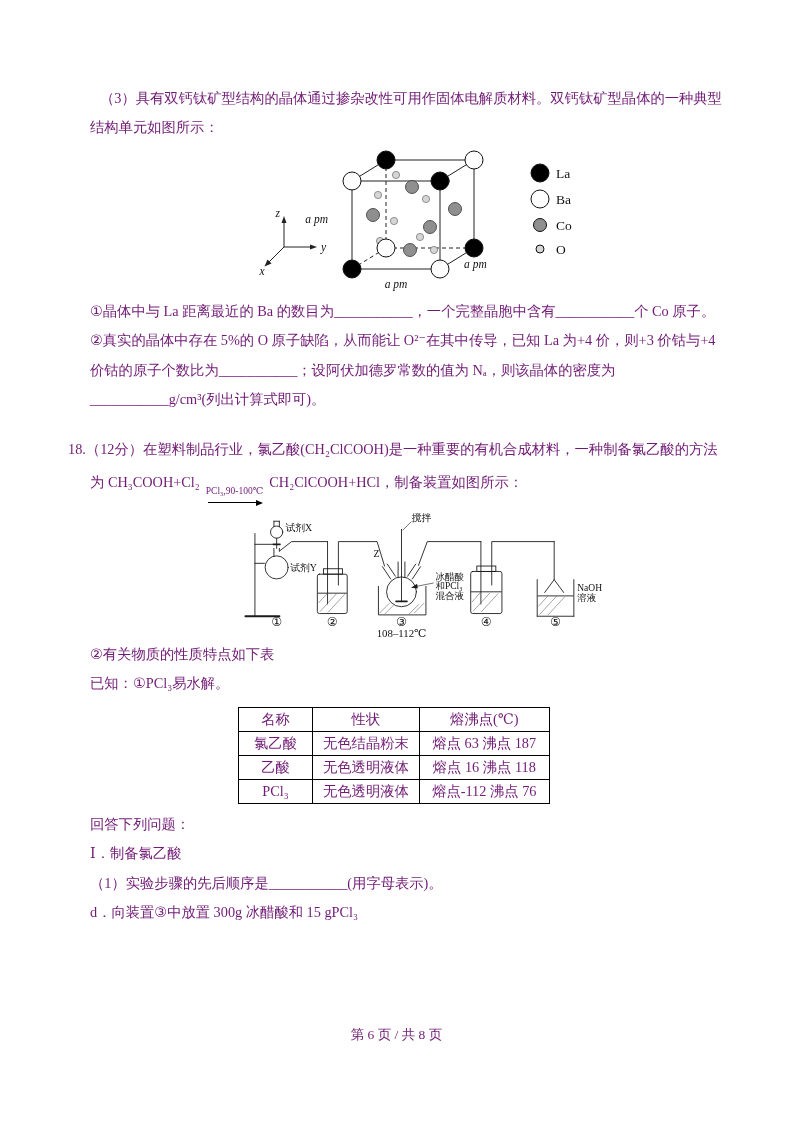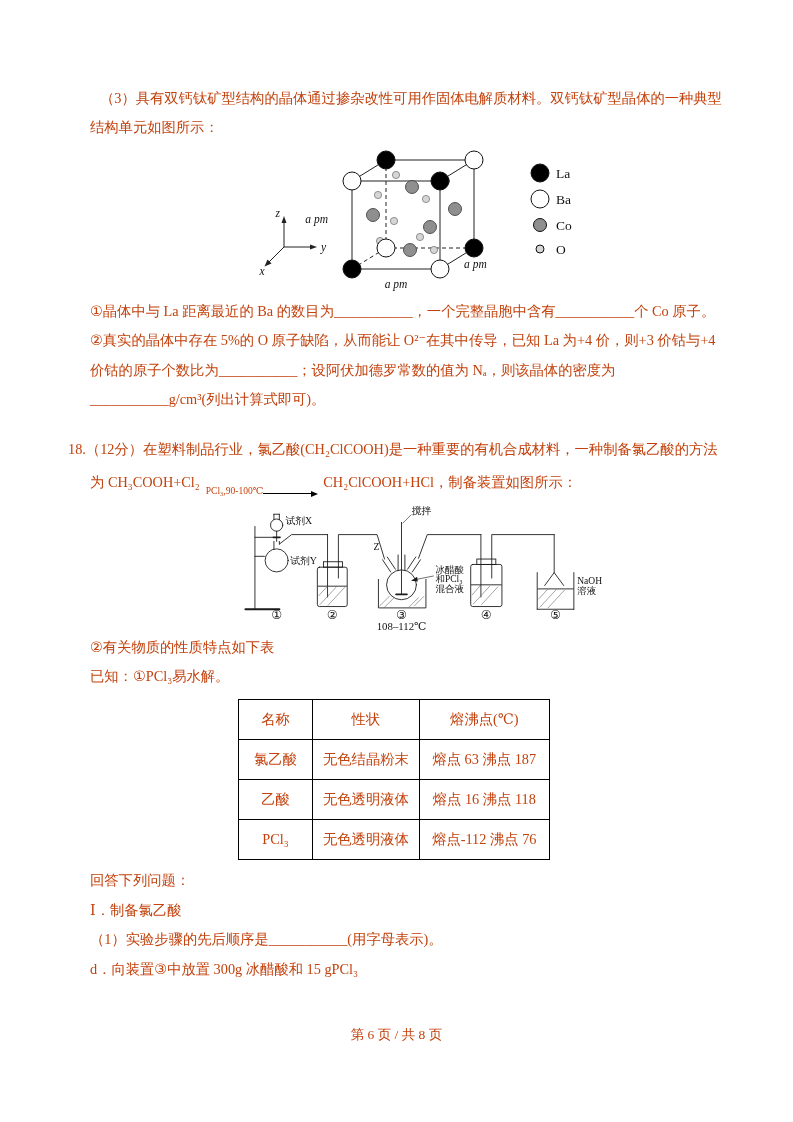--- a/index.html
+++ b/index.html
@@ -1,36 +1,36 @@
 <!DOCTYPE html>
 <html><head>
 <meta charset="utf-8">
 <style>
   * { box-sizing: border-box; }
   html, body { margin: 0; padding: 0; background: #ffffff; }
   .page {
     width: 793px; height: 1122px; margin: 0 auto; background: #fff;
     font-family: "Liberation Serif", "DejaVu Serif", "DejaVu Sans", serif;
-    font-size: 14.3px; color: #c2410c; position: relative;
+    font-size: 14.3px; color: #701a75; position: relative;
     padding: 84px 70px 0 90px; overflow: hidden;
   }
   .line { margin: 0; line-height: 2.06; }
   .stem { margin-left: -22px; margin-top: 20px; }
   .indent { text-indent: 10px; }
   .fig-crystal { display: block; margin: 4px 0 2px 150px; }
   .fig-apparatus { display: block; margin: 4px 0 2px 150px; }
   .eq { padding-top: 4px; white-space: nowrap; }
-  .rxn { display: inline-flex; align-items: center; margin: 0 6px; vertical-align: -7px; }
+  .rxn { display: inline-flex; flex-direction: column; align-items: center; margin: 0 6px; vertical-align: -7px; }
   .rxn-cond { font-size: 9.5px; line-height: 1.15; white-space: nowrap; }
   .rxn-line { width: 54px; height: 7px; position: relative; margin-top: 1px; }
   .rxn-line::before { content: ''; position: absolute; left: 0; right: 3px; bottom: 2px; border-bottom: 1.2px solid #000; }
   .rxn-line::after { content: ''; position: absolute; right: -1px; bottom: -1px; width: 0; height: 0;
     border-top: 3.6px solid transparent; border-bottom: 3.6px solid transparent; border-left: 7px solid #000; }
   table.props { border-collapse: collapse; margin: 8px 0 6px 148px; text-align: center; }
-  .props th, .props td { border: 1px solid #000; padding: 10px 10px; font-weight: normal; min-width: 74px; font-size: 14.3px; }
+  .props th, .props td { border: 1px solid #000; padding: 2px 10px; font-weight: normal; min-width: 74px; font-size: 14.3px; }
   .props th:nth-child(2), .props td:nth-child(2) { min-width: 106px; }
   .props th:nth-child(3), .props td:nth-child(3) { min-width: 130px; }
   .opts { display: grid; grid-template-columns: 318px 1fr; line-height: 2.06; }
   .footer { position: absolute; left: 0; right: 0; bottom: 78px; text-align: center; font-size: 13.5px; }
   svg text { fill: #111; font-family: inherit; }
   svg .ax { font-style: italic; }
 </style>
 </head>
 <body>
 

